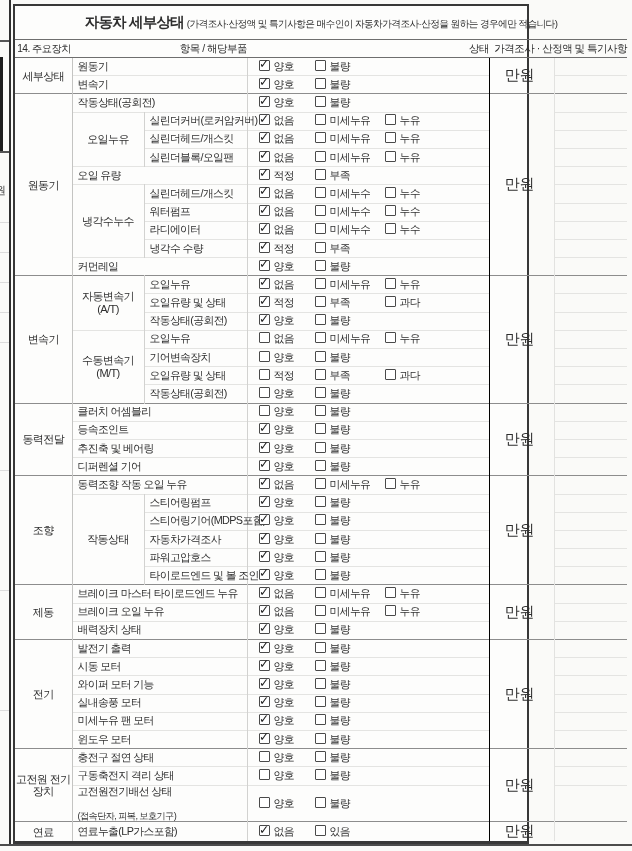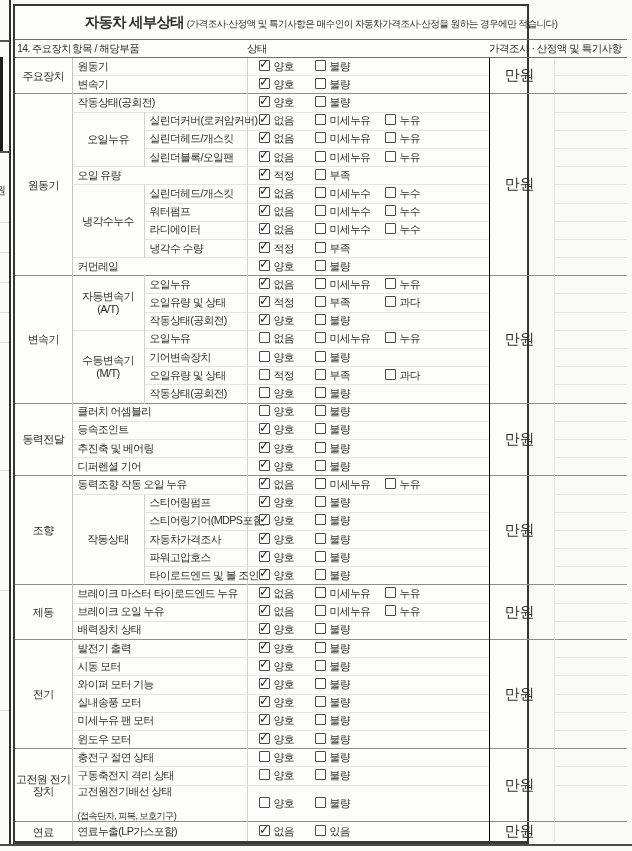--- a/index.html
+++ b/index.html
@@ -23,21 +23,21 @@
     border:2px solid #383838;border-bottom-width:3px;
     background:#fdfdfc;box-sizing:border-box;
   }
   table{border-collapse:collapse;table-layout:fixed;width:100%;}
   td{padding:0;vertical-align:middle;font-size:11px;}
 
   .title-cell{height:33px;text-align:center;border-bottom:1px solid #6e6e6e;}
   .title{font-size:14.5px;font-weight:bold;letter-spacing:-0.8px;}
   .subtitle{font-size:9.7px;letter-spacing:-0.6px;margin-left:3px;}
 
-  .colhead td{height:17px;border-bottom:1px solid #6e6e6e;font-size:10.5px;text-align:left;letter-spacing:-0.5px;}
+  .colhead td{height:17px;border-bottom:1px solid #6e6e6e;font-size:10.5px;text-align:right;letter-spacing:-0.5px;}
   .colhead td.device-h{text-align:center;padding-left:1px;font-size:10.2px;white-space:nowrap;}
 
   tbody tr{height:18.2px;}
   tbody tr.tall{height:31px;}
   tbody td{border-top:1px solid #e4e4e2;}
   tr.section-start td{border-top:1px solid #8d8d8d;}
 
   td.device{border-right:1px solid #c4c4c2;text-align:center;letter-spacing:-0.6px;line-height:1.1;}
   td.group{border-right:1px solid #d2d2d0;text-align:center;letter-spacing:-0.6px;line-height:1.15;}
   td.item{padding-left:5px;white-space:nowrap;overflow:visible;font-size:10.8px;letter-spacing:-0.6px;line-height:1.1;}
@@ -95,21 +95,21 @@
       </tr>
       <tr class="colhead">
         <td class="device-h">14. 주요장치</td>
         <td colspan="2">항목 / 해당부품</td>
         <td>상태</td>
         <td colspan="2">가격조사 · 산정액 및 특기사항</td>
       </tr>
     </thead>
     <tbody id="form-body">
         <tr class="section-start">
-          <td class="device" rowspan="2">주요장치</td>
+          <td class="device" rowspan="2">세부상태</td>
           <td class="item" colspan="2">원동기</td>
           <td class="state"><span class="opt"><span class="cb checked"><span class="check">✓</span></span><span class="lbl">양호</span></span><span class="opt"><span class="cb"></span><span class="lbl">불량</span></span></td>
           <td class="amount" rowspan="2">만원</td>
           <td class="note"></td>
         </tr>
         <tr>
           <td class="item" colspan="2">변속기</td>
           <td class="state"><span class="opt"><span class="cb checked"><span class="check">✓</span></span><span class="lbl">양호</span></span><span class="opt"><span class="cb"></span><span class="lbl">불량</span></span></td>
           <td class="note"></td>
         </tr>

